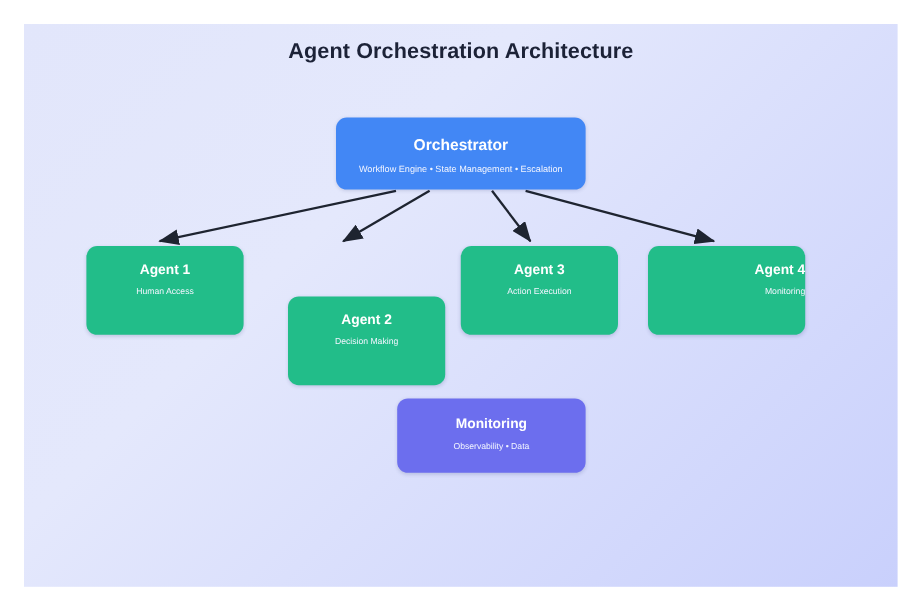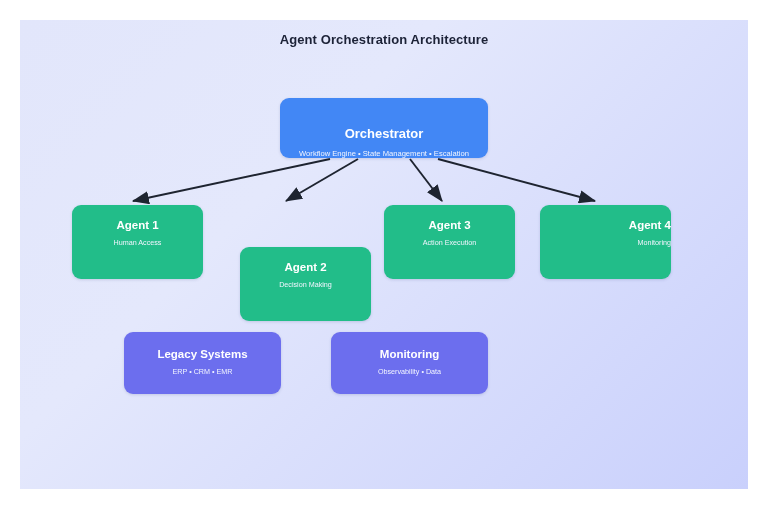--- a/index.html
+++ b/index.html
@@ -21,21 +21,21 @@
     height: 469px;
     background: linear-gradient(135deg, #e2e6fb 0%, #e4e8fc 35%, #c9d0fc 100%);
     overflow: hidden;
   }
   #diagram-title {
     position: absolute;
     left: 0;
     top: 12px;
     width: 728px;
     text-align: center;
-    font-size: 13px;
+    font-size: 18px;
     font-weight: bold;
     color: #1c2237;
     letter-spacing: 0.1px;
   }
   .node {
     position: absolute;
     border-radius: 9px;
     display: flex;
     flex-direction: column;
     align-items: center;
@@ -59,21 +59,21 @@
     margin-top: 6px;
   }
   
   #node-orchestrator {
     left: 260px;
     top: 78px;
     width: 208px;
     height: 60px;
     background: #4287f5;
     justify-content: flex-start;
-    padding-top: 28px;
+    padding-top: 15px;
   }
   #node-orchestrator .node-title { font-size: 13px; }
   #node-orchestrator .node-sub { font-size: 7.6px; margin-top: 7px; }
   
   .agent-node {
     top: 185px;
     width: 131px;
     height: 74px;
     background: #22bd89;
     justify-content: flex-start;
@@ -141,24 +141,20 @@
   <div class="node agent-node" id="node-agent-3">
     <div class="node-title">Agent 3</div>
     <div class="node-sub">Action Execution</div>
   </div>
 
   <div class="node agent-node" id="node-agent-4">
     <div class="node-title">Agent 4</div>
     <div class="node-sub">Monitoring</div>
   </div>
 
-  <div class="node support-node" id="node-legacy-systems">
-    <div class="node-title">Legacy Systems</div>
-    <div class="node-sub">ERP • CRM • EMR</div>
-  </div>
 
   <div class="node support-node" id="node-monitoring">
     <div class="node-title">Monitoring</div>
     <div class="node-sub">Observability • Data</div>
   </div>
 
 
 </div>
 
 </body></html>

